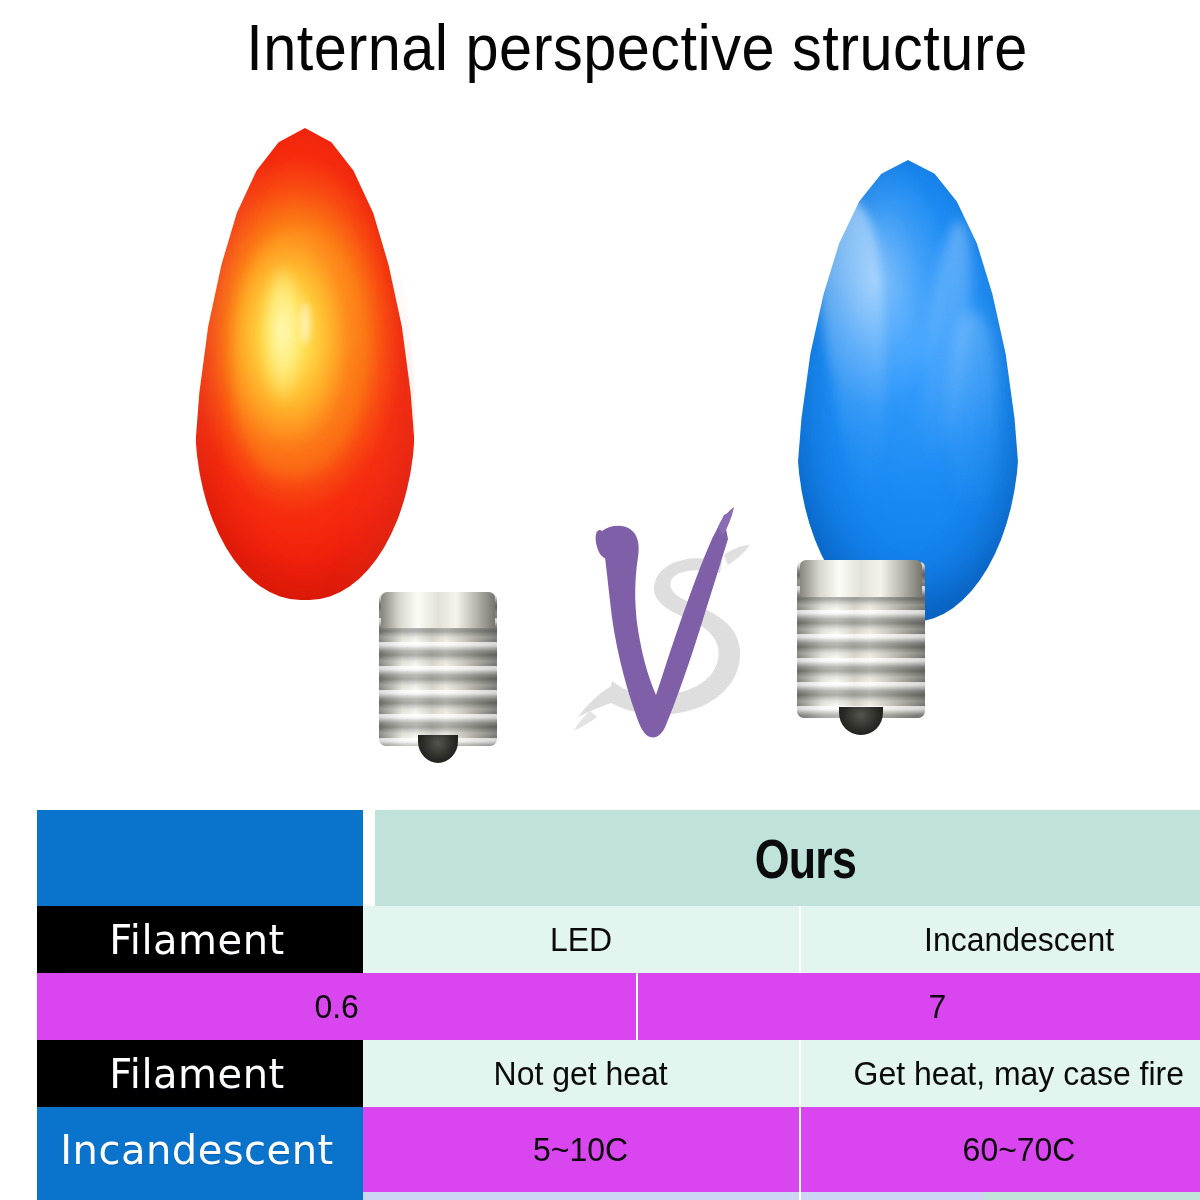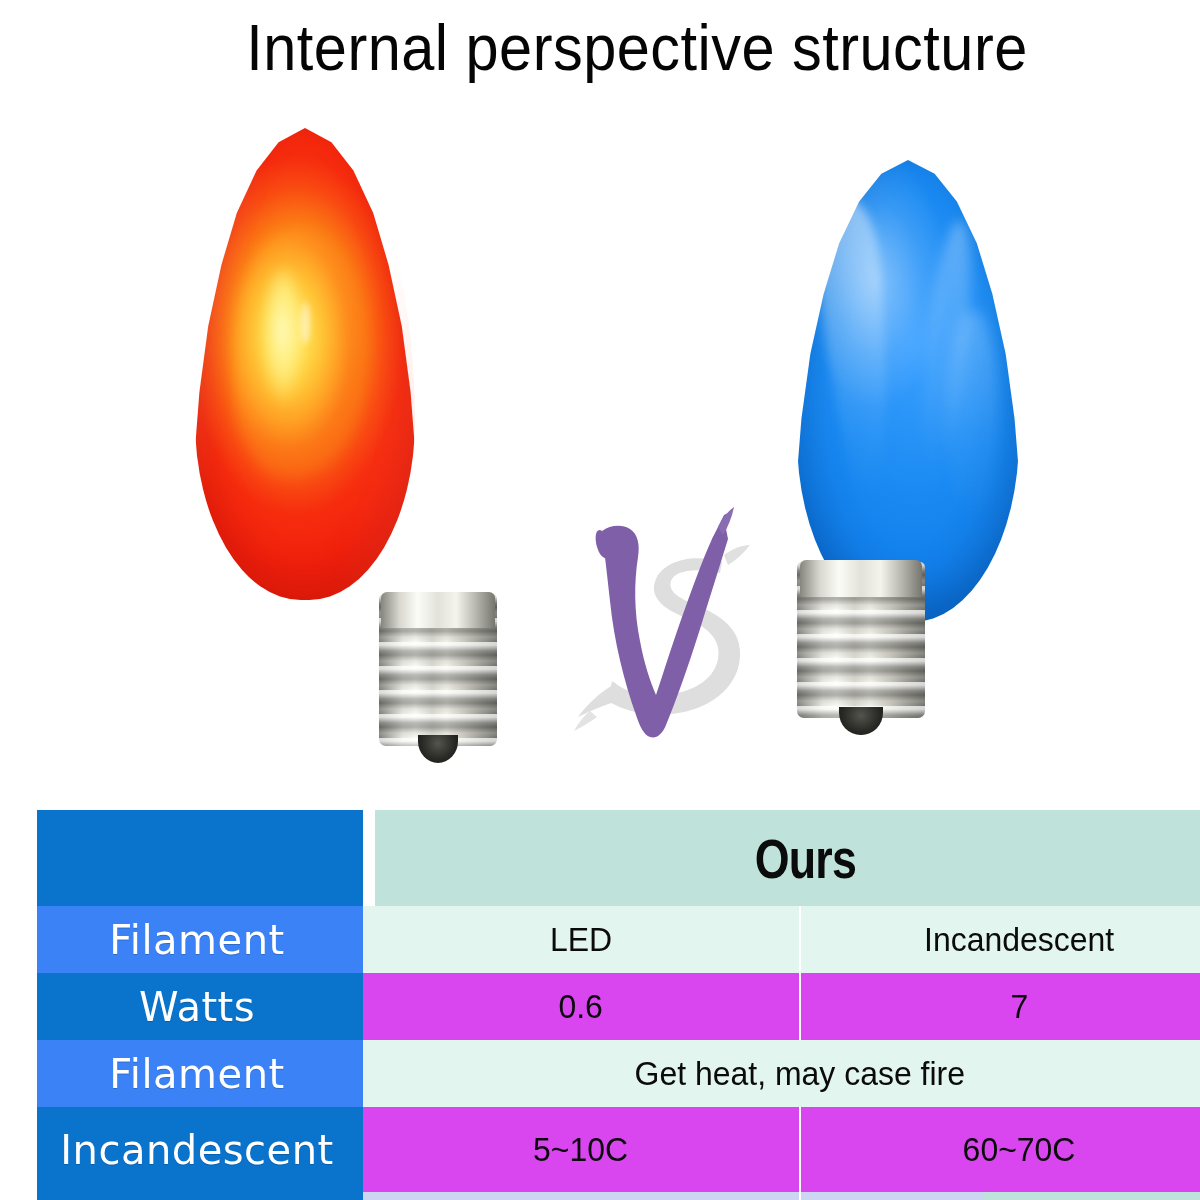--- a/index.html
+++ b/index.html
@@ -176,21 +176,21 @@
   .row-head .c-label{background:#0a73cc;}
   .row-head .c-val{
     background:#bfe3da;
     font-size:56px;
     font-weight:700;
     letter-spacing:-1px;
   }
   .row-head .c-val span{transform:scaleX(0.80);font-weight:700;}
 
   .row-d{height:67px;}
-  .row-d.alt-a .c-label{background:#3b82f6;}
+  .row-d.alt-a .c-label{background:#000000;}
   .row-d.alt-a .c-val{background:#e2f5ef;}
   .row-d.alt-b .c-label{background:#0a73cc;}
   .row-d.alt-b .c-val{background:#d946ef;}
   .row-last{height:85px;}
 
   .row-cut{height:14px;}
   .row-cut .c-label{background:#0a73cc;}
   .row-cut .c-ours{background:#ccd5f2;}
   .row-cut .c-others{background:linear-gradient(to right,#ccd5f2 0%,#ccd5f2 42%,#bfe3da 42%,#bfe3da 100%);}
 
@@ -279,31 +279,33 @@
       <div class="c-label">Filament</div>
       <div class="c-val c-ours">
         <span>LED</span>
       </div>
       <div class="c-val c-others">
         <span>Incandescent</span>
       </div>
     </div>
 
     <div class="row row-d alt-b">
-      <div class="c-label">Watts</div>
       <div class="c-val c-ours">
         <span>0.6</span>
       </div>
       <div class="c-val c-others">
         <span>7</span>
       </div>
     </div>
 
     <div class="row row-d alt-a">
       <div class="c-label">Filament</div>
+      <div class="c-val c-ours">
+        <span>Not get heat</span>
+      </div>
       <div class="c-val c-others">
         <span>Get heat, may case fire</span>
       </div>
     </div>
 
     <div class="row row-d alt-b row-last">
       <div class="c-label">Incandescent</div>
       <div class="c-val c-ours">
         <span>5~10C</span>
       </div>

